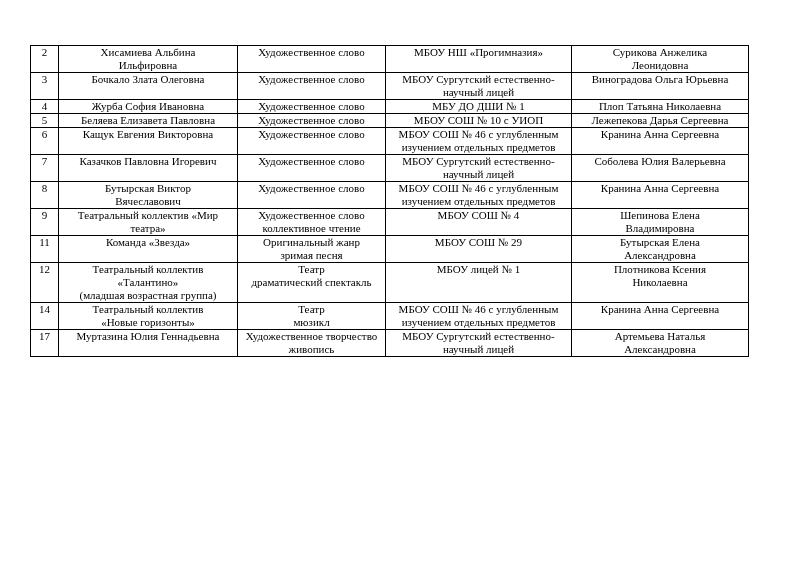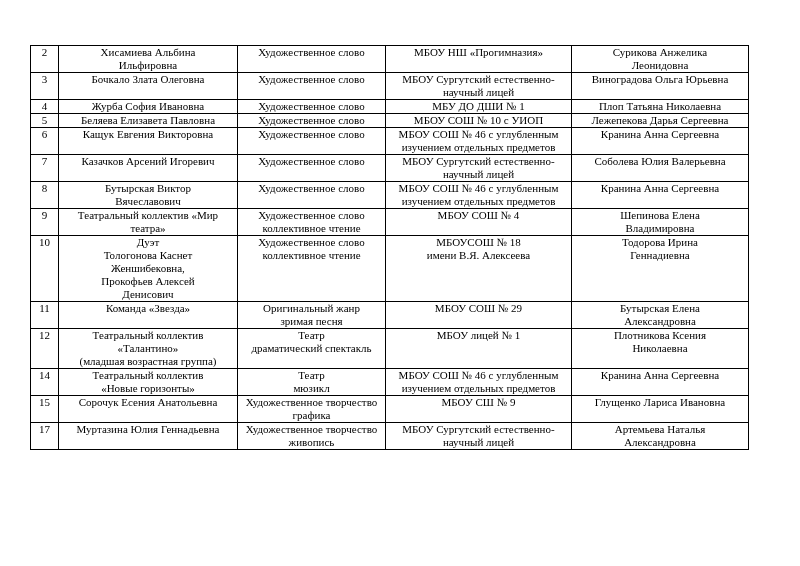--- a/index.html
+++ b/index.html
@@ -85,21 +85,21 @@
         <tr>
     <td>6</td>
     <td>Кащук Евгения Викторовна</td>
     <td>Художественное слово</td>
     <td>МБОУ СОШ № 46 с углубленным
 изучением отдельных предметов</td>
     <td>Кранина Анна Сергеевна</td>
   </tr>
         <tr>
     <td>7</td>
-    <td>Казачков Арсений Игоревич</td>
+    <td>Казачков Павловна Игоревич</td>
     <td>Художественное слово</td>
     <td>МБОУ Сургутский естественно-
 научный лицей</td>
     <td>Соболева Юлия Валерьевна</td>
   </tr>
         <tr>
     <td>8</td>
     <td>Бутырская Виктор
 Вячеславович</td>
     <td>Художественное слово</td>
@@ -109,34 +109,20 @@
   </tr>
         <tr>
     <td>9</td>
     <td>Театральный коллектив «Мир
 театра»</td>
     <td>Художественное слово
 коллективное чтение</td>
     <td>МБОУ СОШ № 4</td>
     <td>Шепинова Елена
 Владимировна</td>
-  </tr>
-        <tr>
-    <td>10</td>
-    <td>Дуэт
-Тологонова Каснет
-Женшибековна,
-Прокофьев Алексей
-Денисович</td>
-    <td>Художественное слово
-коллективное чтение</td>
-    <td>МБОУСОШ № 18
-имени В.Я. Алексеева</td>
-    <td>Тодорова Ирина
-Геннадиевна</td>
   </tr>
         <tr>
     <td>11</td>
     <td>Команда «Звезда»</td>
     <td>Оригинальный  жанр
 зримая песня</td>
     <td>МБОУ СОШ № 29</td>
     <td>Бутырская Елена
 Александровна</td>
   </tr>
@@ -155,28 +141,20 @@
     <td>14</td>
     <td>Театральный коллектив
 «Новые горизонты»</td>
     <td>Театр
 мюзикл</td>
     <td>МБОУ СОШ № 46 с углубленным
 изучением отдельных предметов</td>
     <td>Кранина Анна Сергеевна</td>
   </tr>
         <tr>
-    <td>15</td>
-    <td>Сорочук Есения Анатольевна</td>
-    <td>Художественное творчество
-графика</td>
-    <td>МБОУ СШ № 9</td>
-    <td>Глущенко Лариса Ивановна</td>
-  </tr>
-        <tr>
     <td>17</td>
     <td>Муртазина Юлия Геннадьевна</td>
     <td>Художественное творчество
 живопись</td>
     <td>МБОУ Сургутский естественно-
 научный лицей</td>
     <td>Артемьева Наталья
 Александровна</td>
   </tr>
       </tbody>

